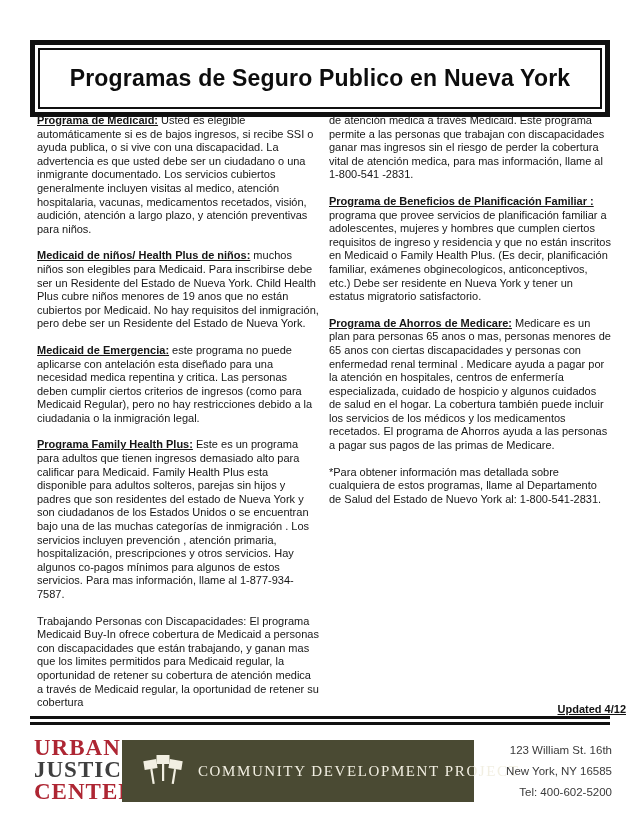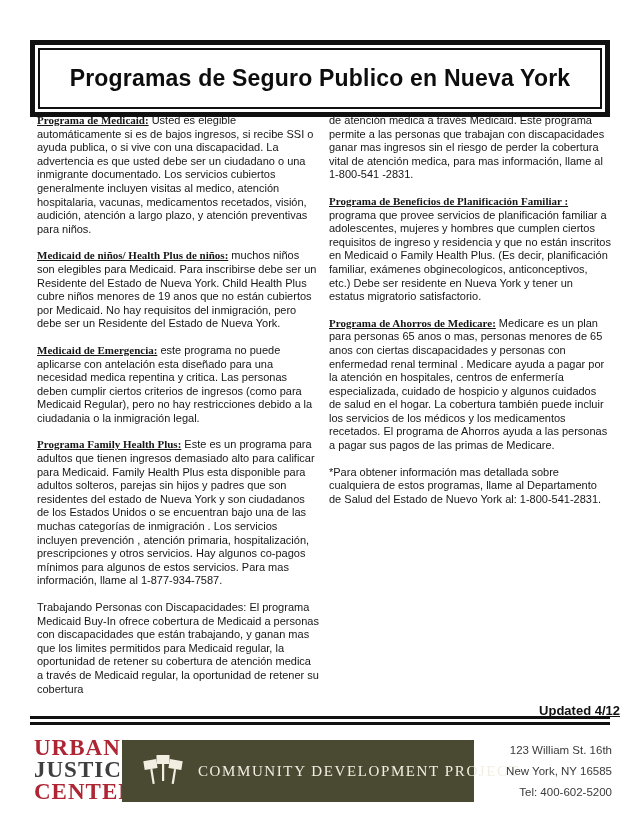--- a/index.html
+++ b/index.html
@@ -23,26 +23,26 @@
     font-family:"Liberation Sans",sans-serif;
   }
 
   
   .columns{
     position:absolute;left:37px;top:114px;width:574px;
     display:flex;gap:10px;
   }
   .col{width:50%;font-size:11px;line-height:13.6px;color:#161616;}
   .para{margin:0 0 13px 0;}
-  .para-heading{font-weight:bold;text-decoration:underline;font-family:Liberation Serif, serif;}
+  .para-heading{font-weight:bold;text-decoration:underline;}
 
   
   .updated{
-    position:absolute;right:20px;top:703px;
-    font-size:13px;font-weight:bold;text-decoration:underline;color:#111;
+    position:absolute;right:14px;top:703px;
+    font-size:11px;font-weight:bold;text-decoration:underline;color:#111;
   }
   .double-rule{
     position:absolute;left:30px;top:716px;width:580px;height:9px;
     border-top:3px solid #101010;border-bottom:3px solid #101010;box-sizing:border-box;
   }
 
   
   .footer{position:absolute;left:30px;top:736px;width:580px;height:86px;}
   .logo{
     position:absolute;left:4px;top:1px;

